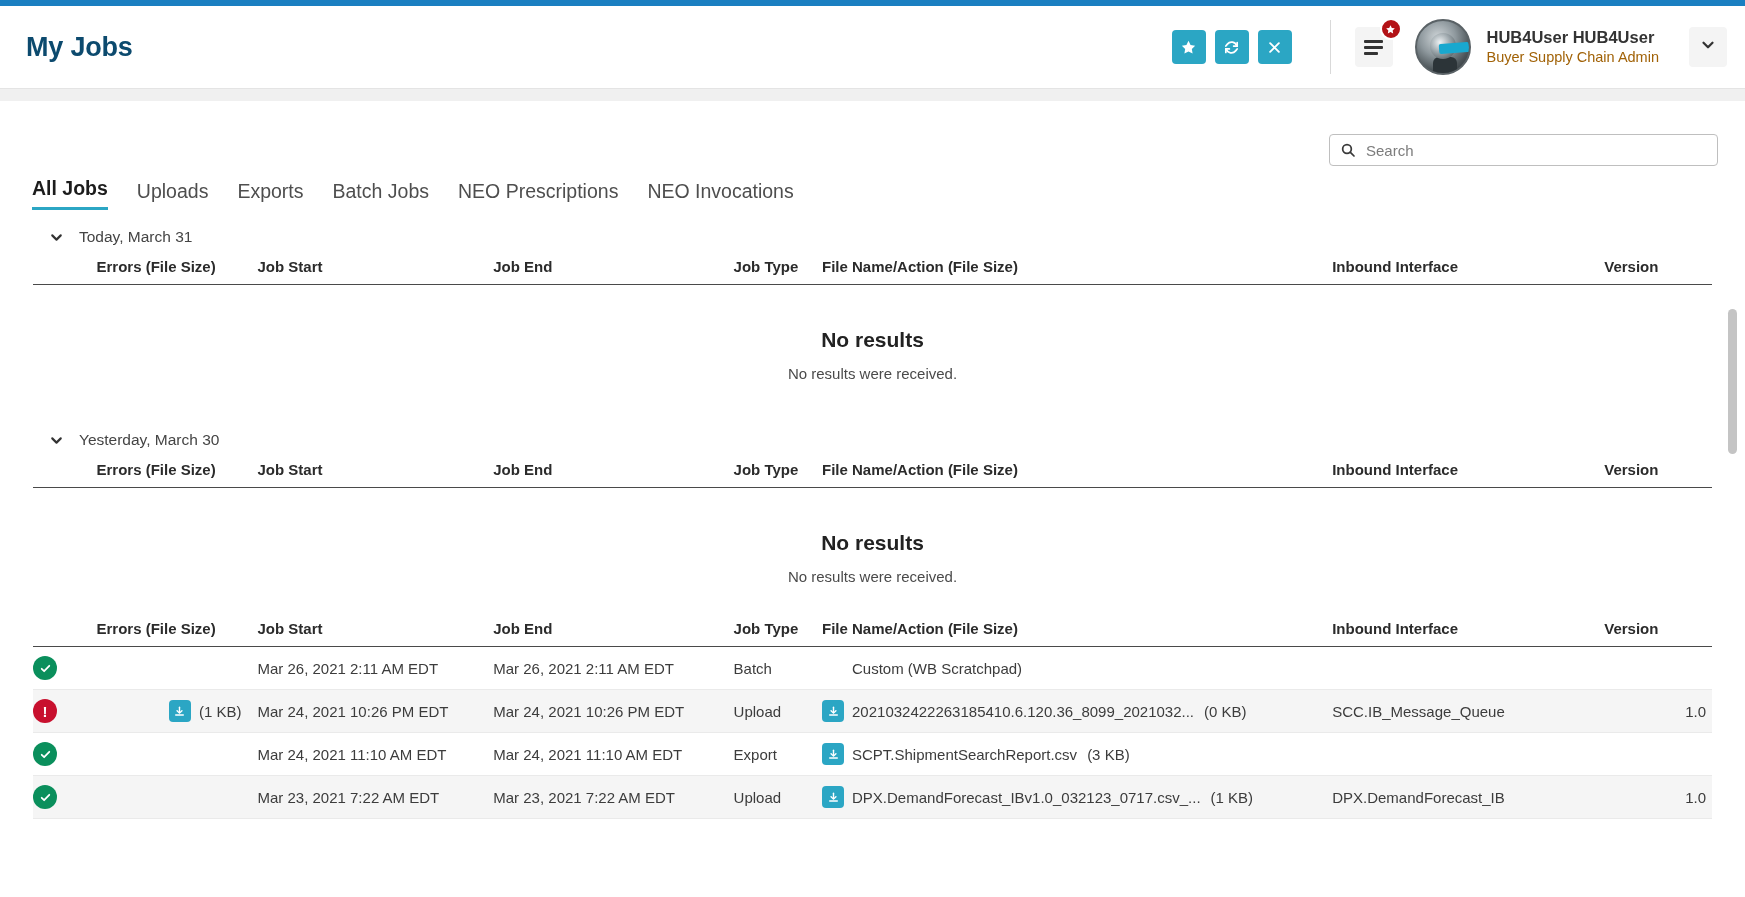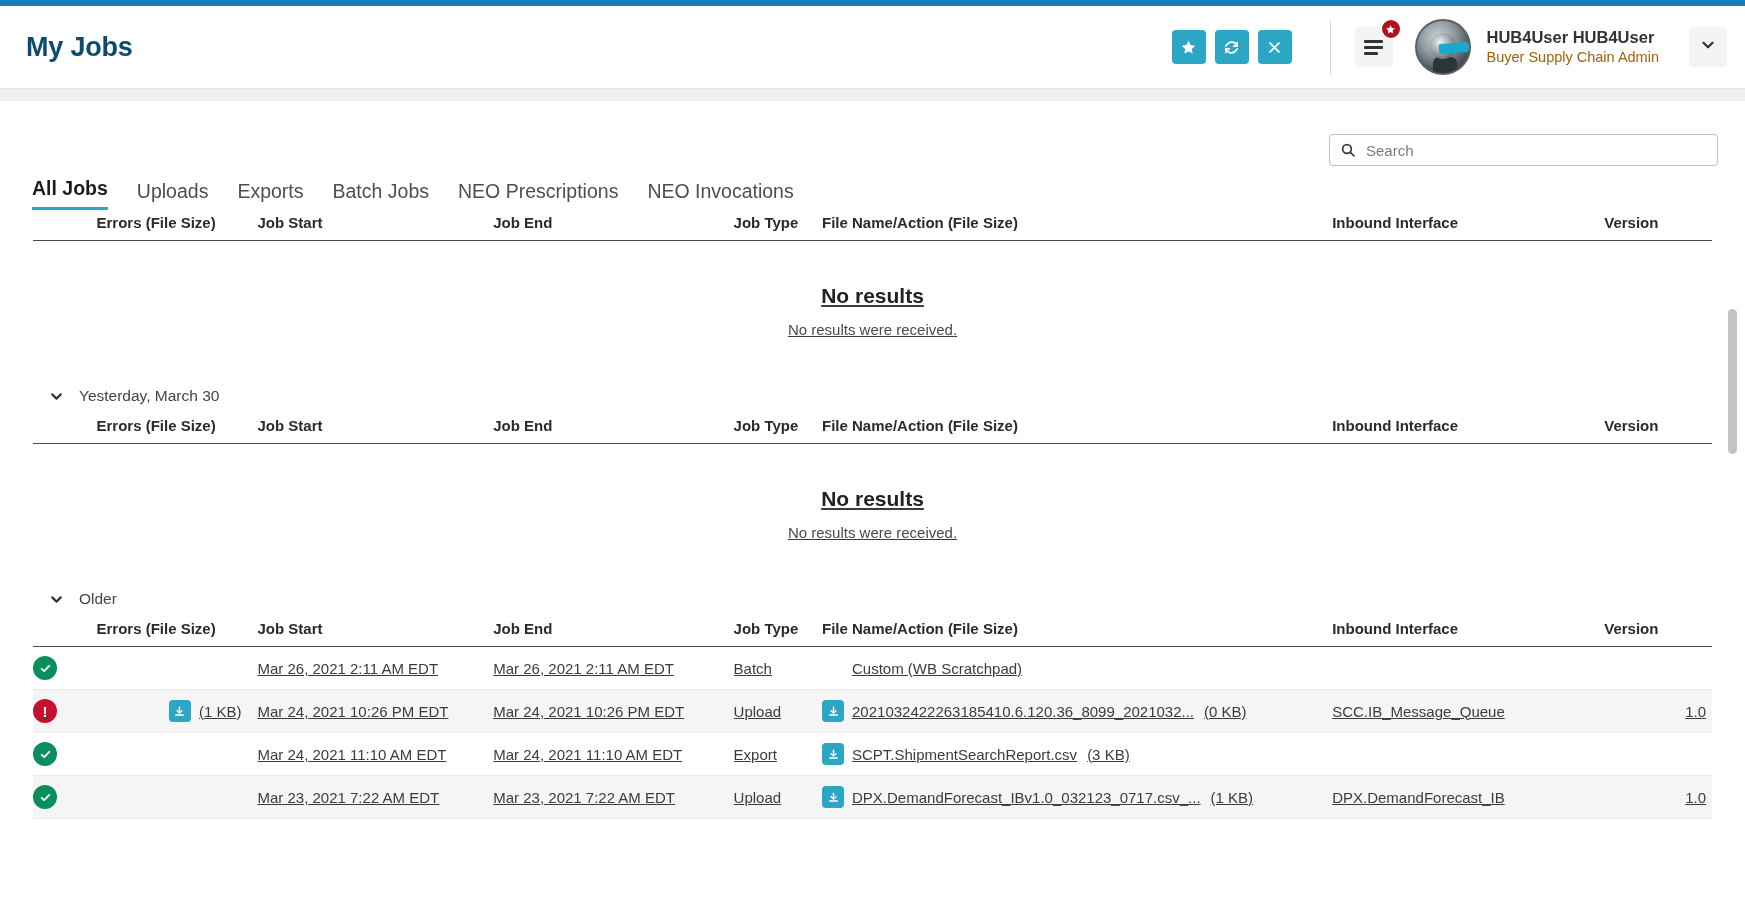--- a/index.html
+++ b/index.html
@@ -152,21 +152,21 @@
   table.jobs { width: calc(100% - 66px); margin-left: 33px; border-collapse: collapse; table-layout: fixed; }
   table.jobs thead th {
     font-size: 15px; font-weight: bold; color: #2b2b2b;
     text-align: left; padding: 0 0 9px 0;
     border-bottom: 1px solid #4a4a4a;
     white-space: nowrap;
   }
   table.jobs tbody td {
     font-size: 15px; color: #3c3c3c; padding: 9px 0;
     border-bottom: 1px solid #eaeaea; vertical-align: middle;
-    white-space: nowrap; overflow: hidden; text-overflow: ellipsis; text-decoration: underline;
+    white-space: nowrap; overflow: hidden; text-overflow: ellipsis;
   }
   tr.alt td { background: #f5f5f5; }
 
   .c-status { width: 56px; }
   .c-errors { width: 142px; }
   .c-start  { width: 208px; }
   .c-end    { width: 212px; }
   .c-type   { width: 78px; }
   .c-file   { width: 450px; }
   .c-inb    { width: 240px; }
@@ -296,20 +296,28 @@
       <div class="tab active">All Jobs</div>
       <div class="tab">Uploads</div>
       <div class="tab">Exports</div>
       <div class="tab">Batch Jobs</div>
       <div class="tab">NEO Prescriptions</div>
       <div class="tab">NEO Invocations</div>
     </div>
 
     <div class="sections" id="sections-root">
         <div class="section">
+          <div class="sec-head">
+            <span class="chev">
+              <svg width="17" height="17" viewBox="0 0 24 24" fill="none" stroke="#333" stroke-width="3" stroke-linecap="round" stroke-linejoin="round">
+                <path d="M6 9l6 6 6-6"></path>
+              </svg>
+            </span>
+            <span class="sec-title">Today, March 31</span>
+          </div>
           <table class="jobs">
             <colgroup>
               <col class="c-status">
               <col class="c-errors">
               <col class="c-start">
               <col class="c-end">
               <col class="c-type">
               <col class="c-file">
               <col class="c-inb">
               <col class="c-ver">
@@ -376,28 +384,20 @@
                   <div class="empty-block">
                     <div class="empty-title">No results</div>
                     <div class="empty-sub">No results were received.</div>
                   </div>
                 </td>
               </tr>
             </tbody>
           </table>
         </div>
         <div class="section">
-          <div class="sec-head">
-            <span class="chev">
-              <svg width="17" height="17" viewBox="0 0 24 24" fill="none" stroke="#333" stroke-width="3" stroke-linecap="round" stroke-linejoin="round">
-                <path d="M6 9l6 6 6-6"></path>
-              </svg>
-            </span>
-            <span class="sec-title">Older</span>
-          </div>
           <table class="jobs">
             <colgroup>
               <col class="c-status">
               <col class="c-errors">
               <col class="c-start">
               <col class="c-end">
               <col class="c-type">
               <col class="c-file">
               <col class="c-inb">
               <col class="c-ver">

